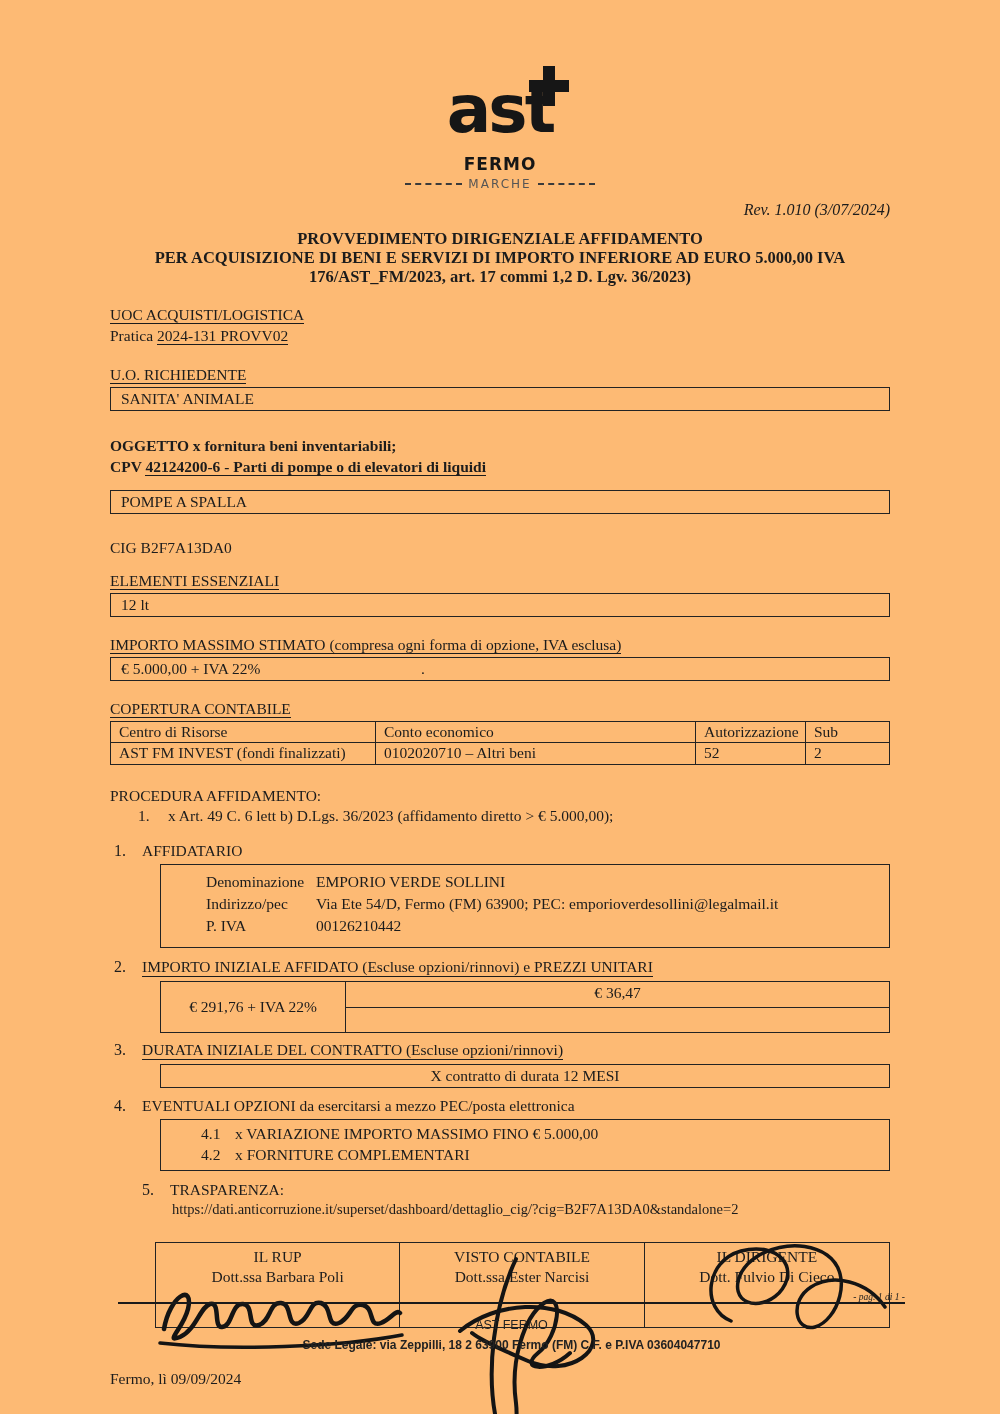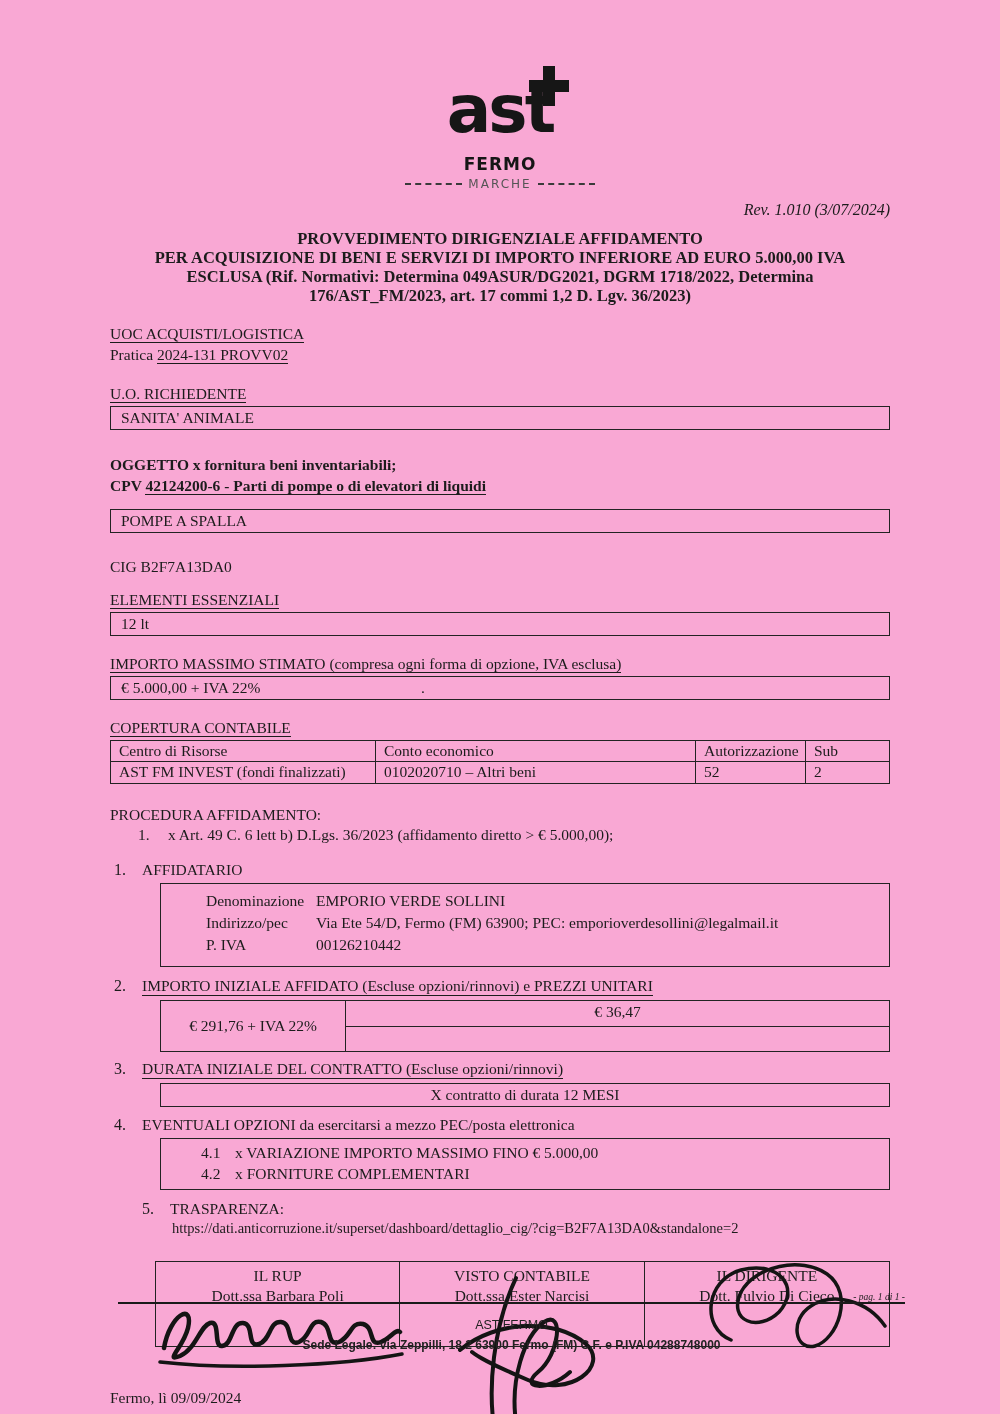--- a/index.html
+++ b/index.html
@@ -1,19 +1,19 @@
 <!DOCTYPE html>
 <html><head>
 <meta charset="utf-8">
 <style>
   * { margin:0; padding:0; box-sizing:border-box; }
   html,body { background:#ffffff; }
   .page {
     position:relative; width:1000px; height:1414px; margin:0 auto;
-    background:#f9a8d4; color:#1c1c1c; overflow:hidden;
+    background:#fdba74; color:#1c1c1c; overflow:hidden;
     font-family:"Liberation Serif", serif; font-size:15.5px;
   }
   .content { padding:0 110px; }
 
   
   .logo-wrap { margin-top:70px; text-align:center; }
   .logo-inner { display:inline-block; width:190px; }
   .logo-ast { position:relative; height:82px; }
   .logo-ast .ast-text {
     font-family:"DejaVu Sans", sans-serif; font-weight:bold; font-size:66px;
@@ -120,21 +120,20 @@
           <span class="dash"></span>
         </div>
       </div>
     </div>
 
     <div class="rev-line">Rev. 1.010 (3/07/2024)</div>
 
     <div class="title-block">
       <div>PROVVEDIMENTO DIRIGENZIALE AFFIDAMENTO</div>
       <div>PER ACQUISIZIONE DI BENI E SERVIZI DI IMPORTO INFERIORE AD EURO 5.000,00 IVA</div>
-      <div>ESCLUSA (Rif. Normativi: Determina 049ASUR/DG2021, DGRM 1718/2022, Determina</div>
       <div>176/AST_FM/2023, art. 17 commi 1,2 D. Lgv. 36/2023)</div>
     </div>
 
     <div class="uoc-block">
       <div><span class="u">UOC ACQUISTI/LOGISTICA</span></div>
       <div>
         <span>Pratica </span><span class="u">2024-131 PROVV02</span>
       </div>
     </div>
 
@@ -278,15 +277,15 @@
       </div>
     </div>
 
     <div class="date-line">Fermo, lì 09/09/2024</div>
   </div>
 
   <div class="footer">
     <div class="pag-line">- pag. 1 di 1 -</div>
     <div class="footer-rule"></div>
     <div class="footer-org">AST FERMO</div>
-    <div class="footer-addr">Sede Legale: via Zeppilli, 18 2 63900 Fermo (FM) C.F. e P.IVA 04288748000</div>
+    <div class="footer-addr">Sede Legale: via Zeppilli, 18 2 63900 Fermo (FM) C.F. e P.IVA 03604047710</div>
   </div>
 </div>
 
 </body></html>

